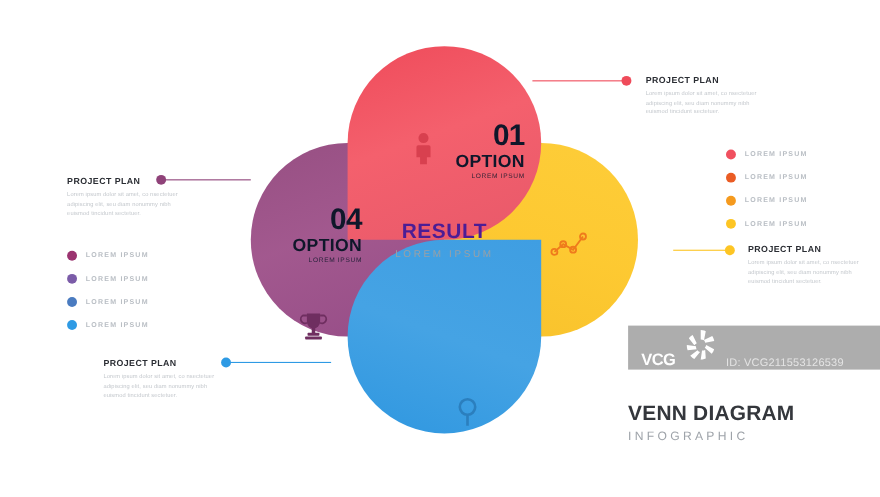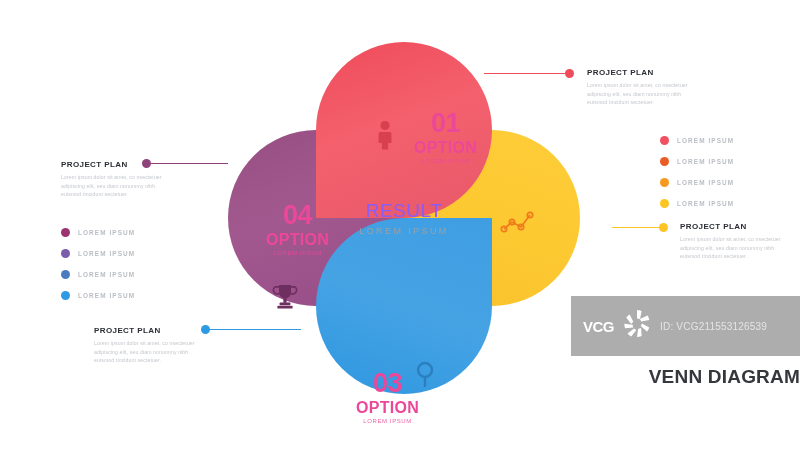--- a/index.html
+++ b/index.html
@@ -45,60 +45,60 @@
   }
   #petal-04 .shape {
     background:linear-gradient(340deg,#8e3f7e 0%,#9b4c86 55%,#8f4279 100%);
     border-radius:88px 88px 0 88px;
   }
   
   .petal.upper .shape { opacity:0.93; }
 
   .petal-label {
     position:absolute;
-    color:#ec4899;
+    color:#0f172a;
     line-height:1;
-    text-align:center;
+    text-align:right;
     pointer-events:none;
   }
   .petal-num {
     font-size:27px; font-weight:bold; letter-spacing:-0.5px;
     display:block;
   }
   .petal-opt {
     font-size:16px; font-weight:bold; letter-spacing:0.3px;
     display:block; margin-top:3px;
   }
   .petal-sub {
     font-size:6px; letter-spacing:0.6px; opacity:0.85;
     display:block; margin-top:2px;
   }
 
   #label-01 { left:186px; top:68px; }
   #label-02 { left:276px; top:240px; }
   #label-03 { left:128px; top:328px; }
-  #label-04 { left:38px;  top:160px; }
+  #label-04 { left:38px;  top:144px; }
 
   .petal-icon { position:absolute; pointer-events:none; }
   #icon-01 { left:146px; top:78px; }
   #icon-02 { left:272px; top:168px; }
   #icon-03 { left:186px; top:318px; }
   #icon-04 { left:42px;  top:240px; }
 
   
   #result-block {
     position:absolute;
     left:50%; top:50%;
     transform:translate(-50%,-50%);
     text-align:center;
     width:160px;
     z-index:6;
   }
   #result-title {
-    font-size:19px; font-weight:normal; color:#8b5cf6;
+    font-size:19px; font-weight:bold; color:#4c1d95;
     letter-spacing:0.5px;
   }
   #result-sub {
     font-size:9px; color:#9aa0a6; letter-spacing:2.4px; margin-top:4px;
   }
 
   
   .callout { position:absolute; }
   .callout-title {
     font-size:8px; font-weight:bold; color:#2a2d33;
@@ -127,35 +127,35 @@
   }
   .legend-dot { width:9px; height:9px; border-radius:50%; flex:none; }
   .legend-text {
     font-size:6.4px; color:#b9bec4; letter-spacing:1.1px;
     font-weight:bold;
   }
 
   
   #watermark {
     position:absolute; left:571px; top:296px;
-    width:229px; height:60px;
+    width:229px; height:40px;
     background:rgba(150,150,150,0.78);
-    display:flex; align-items:center; gap:6px;
+    display:flex; align-items:flex-end; gap:6px;
     padding-left:12px;
   }
   #wm-logo-text {
     font-size:15px; font-weight:bold; color:#ffffff;
     letter-spacing:-0.5px;
   }
   #wm-id {
     font-size:10px; color:#e4e4e4; letter-spacing:0.2px;
   }
 
   
-  #brand { position:absolute; left:571px; top:366px; width:229px; text-align:right; }
+  #brand { position:absolute; left:571px; top:366px; width:229px; text-align:left; }
   #brand-title {
     font-size:19px; font-weight:bold; color:#34373c; letter-spacing:0.2px;
   }
   #brand-sub {
     font-size:11px; color:#9ea3a9; letter-spacing:3px; margin-top:3px;
   }
 </style>
 </head>
 <body>
 
@@ -204,25 +204,20 @@
       <path d="M9 4.8 h-3.6 a3.6 3.6 0 0 0 3.6 6.6" fill="none" stroke="#6f2e60" stroke-width="1.7"></path>
       <path d="M21 4.8 h3.6 a3.6 3.6 0 0 1 -3.6 6.6" fill="none" stroke="#6f2e60" stroke-width="1.7"></path>
       <rect x="13.4" y="16.2" width="3.2" height="4.6" fill="#6f2e60"></rect>
       <rect x="9.6" y="20.6" width="10.8" height="2.6" rx="0.6" fill="#6f2e60"></rect>
       <rect x="7.4" y="23.8" width="15.2" height="2.8" rx="0.7" fill="#6f2e60"></rect>
     </svg>
   </div>
 
   <div class="petal-label" id="label-01">
     <span class="petal-num">01</span>
-    <span class="petal-opt">OPTION</span>
-    <span class="petal-sub">LOREM IPSUM</span>
-  </div>
-  <div class="petal-label" id="label-03">
-    <span class="petal-num">03</span>
     <span class="petal-opt">OPTION</span>
     <span class="petal-sub">LOREM IPSUM</span>
   </div>
   <div class="petal-label" id="label-04">
     <span class="petal-num">04</span>
     <span class="petal-opt">OPTION</span>
     <span class="petal-sub">LOREM IPSUM</span>
   </div>
 
   <div id="result-block">
@@ -314,13 +309,14 @@
         <path d="M5.1 21.3 c-0.9 -2.4 -0.7 -4.6 -0.7 -4.6 l8.3 1 c0 1 0.2 2 0.6 2.9 z"></path>
         <path d="M6.2 10.5 c1.6 -2 3.5 -3 3.5 -3 l3.7 7.5 c-0.9 0.4 -1.7 1.1 -2.2 1.9 z"></path>
       </g>
     </svg>
   </span>
   <span id="wm-id">ID: VCG211553126539</span>
 </div>
 
 <div id="brand">
   <div id="brand-title">VENN DIAGRAM</div>
+  <div id="brand-sub">INFOGRAPHIC</div>
 </div>
 
 </body></html>

